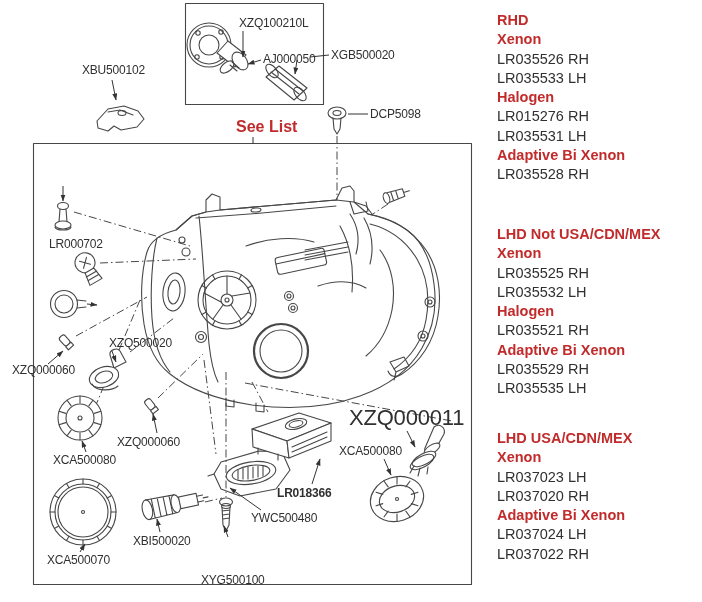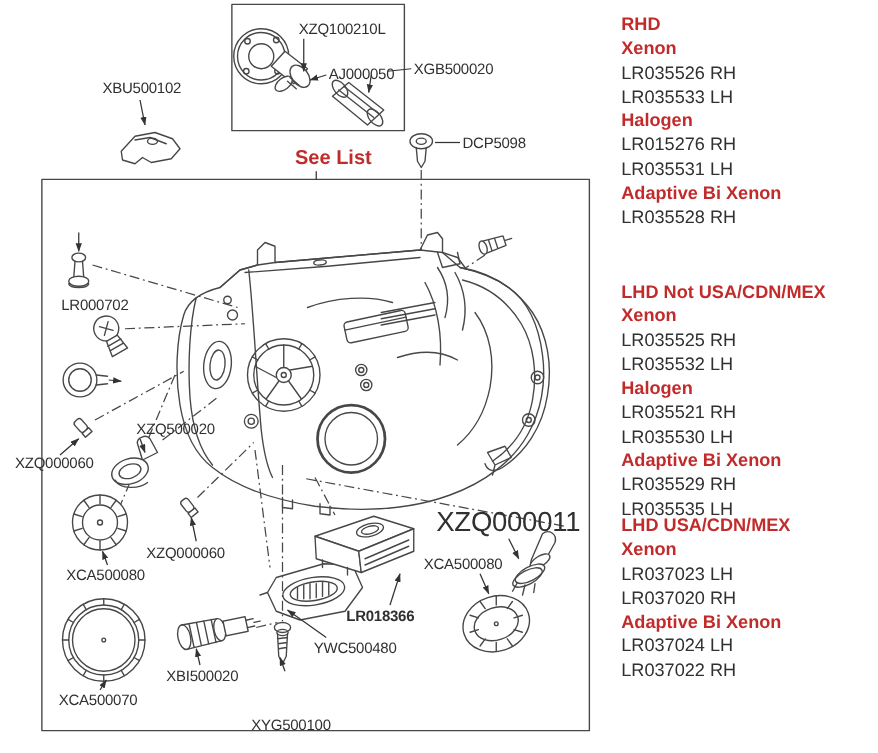--- a/index.html
+++ b/index.html
@@ -336,26 +336,25 @@
         <div class="pl-line pl-head">Adaptive Bi Xenon</div>
         <div class="pl-line pl-part">LR035528 RH</div>
       </div>
       <div class="pl-section" style="top: 225px;">
         <div class="pl-line pl-head">LHD Not USA/CDN/MEX</div>
         <div class="pl-line pl-head">Xenon</div>
         <div class="pl-line pl-part">LR035525 RH</div>
         <div class="pl-line pl-part">LR035532 LH</div>
         <div class="pl-line pl-head">Halogen</div>
         <div class="pl-line pl-part">LR035521 RH</div>
-        <div class="pl-line pl-part">LR035530 LH</div>
         <div class="pl-line pl-head">Adaptive Bi Xenon</div>
         <div class="pl-line pl-part">LR035529 RH</div>
         <div class="pl-line pl-part">LR035535 LH</div>
       </div>
-      <div class="pl-section" style="top: 412px;">
+      <div class="pl-section" style="top: 429px;">
         <div class="pl-line pl-head">LHD USA/CDN/MEX</div>
         <div class="pl-line pl-head">Xenon</div>
         <div class="pl-line pl-part">LR037023 LH</div>
         <div class="pl-line pl-part">LR037020 RH</div>
         <div class="pl-line pl-head">Adaptive Bi Xenon</div>
         <div class="pl-line pl-part">LR037024 LH</div>
         <div class="pl-line pl-part">LR037022 RH</div>
       </div>
     </div>
 </div>

